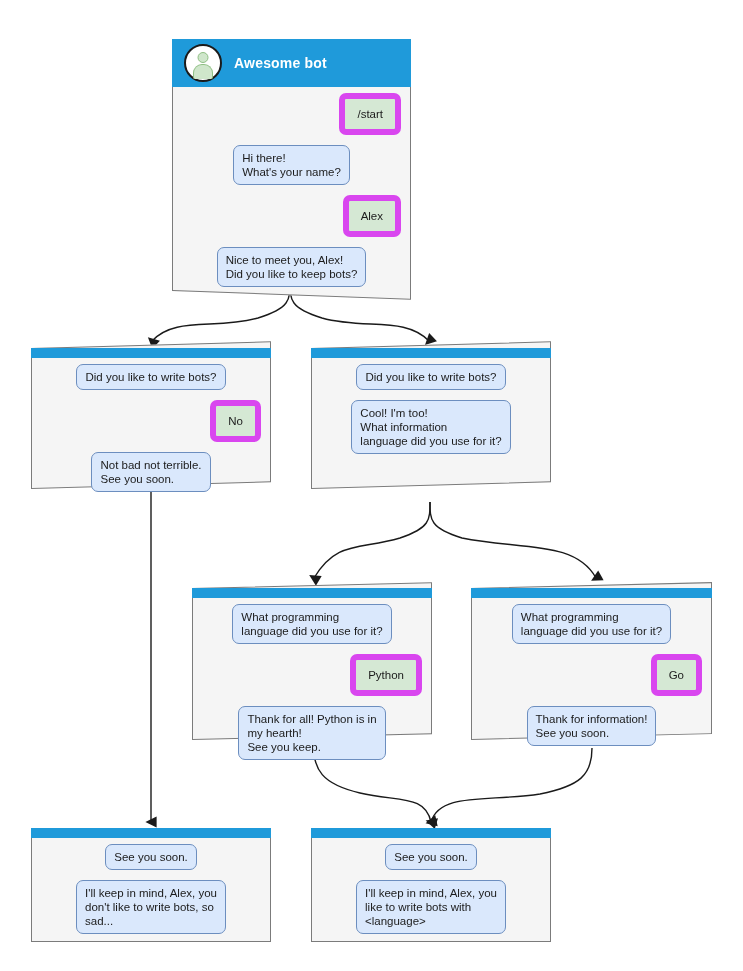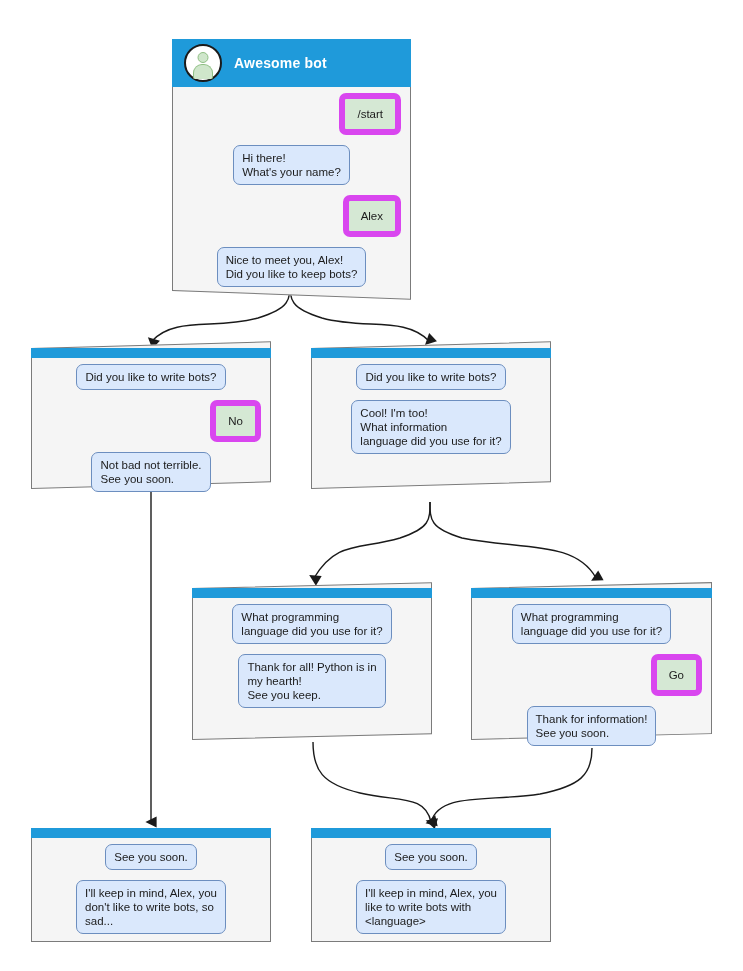--- a/index.html
+++ b/index.html
@@ -204,20 +204,23 @@
   </div>
 
   <div class="node skew" style="left:192px;top:588px;width:240px;height:152px;">
     <div class="frame" style="transform:skewY(-1.4deg);"></div>
     <div class="header"></div>
     <div class="body">
       <div class="row in">
         <div class="bubble bot">What programming
 language did you use for it?</div>
       </div>
+      <div class="row out">
+        <div class="bubble user">Python</div>
+      </div>
       <div class="row in">
         <div class="bubble bot">Thank for all! Python is in
 my hearth!
 See you keep.</div>
       </div>
     </div>
   </div>
 
   <div class="node skew" style="left:471px;top:588px;width:241px;height:152px;">
     <div class="frame" style="transform:skewY(-1.4deg);"></div>

